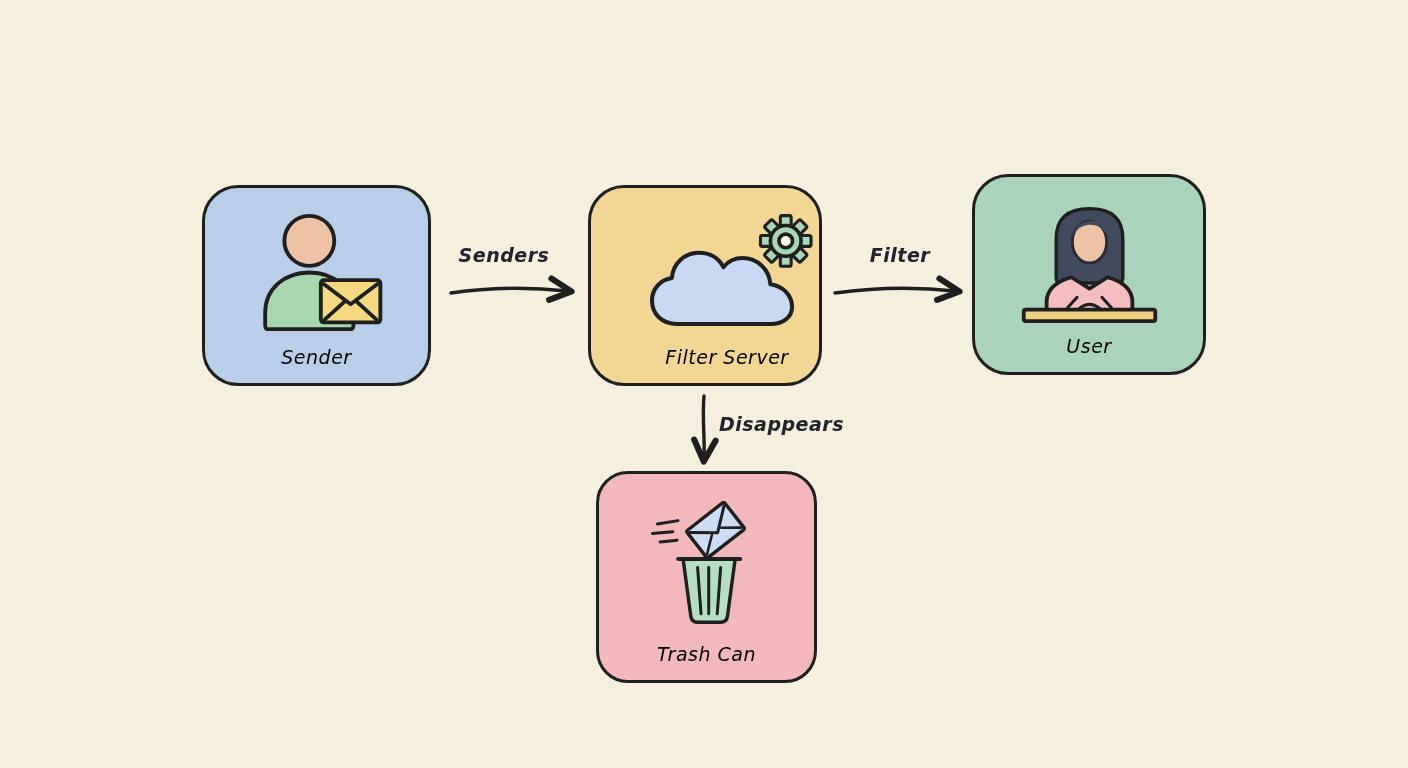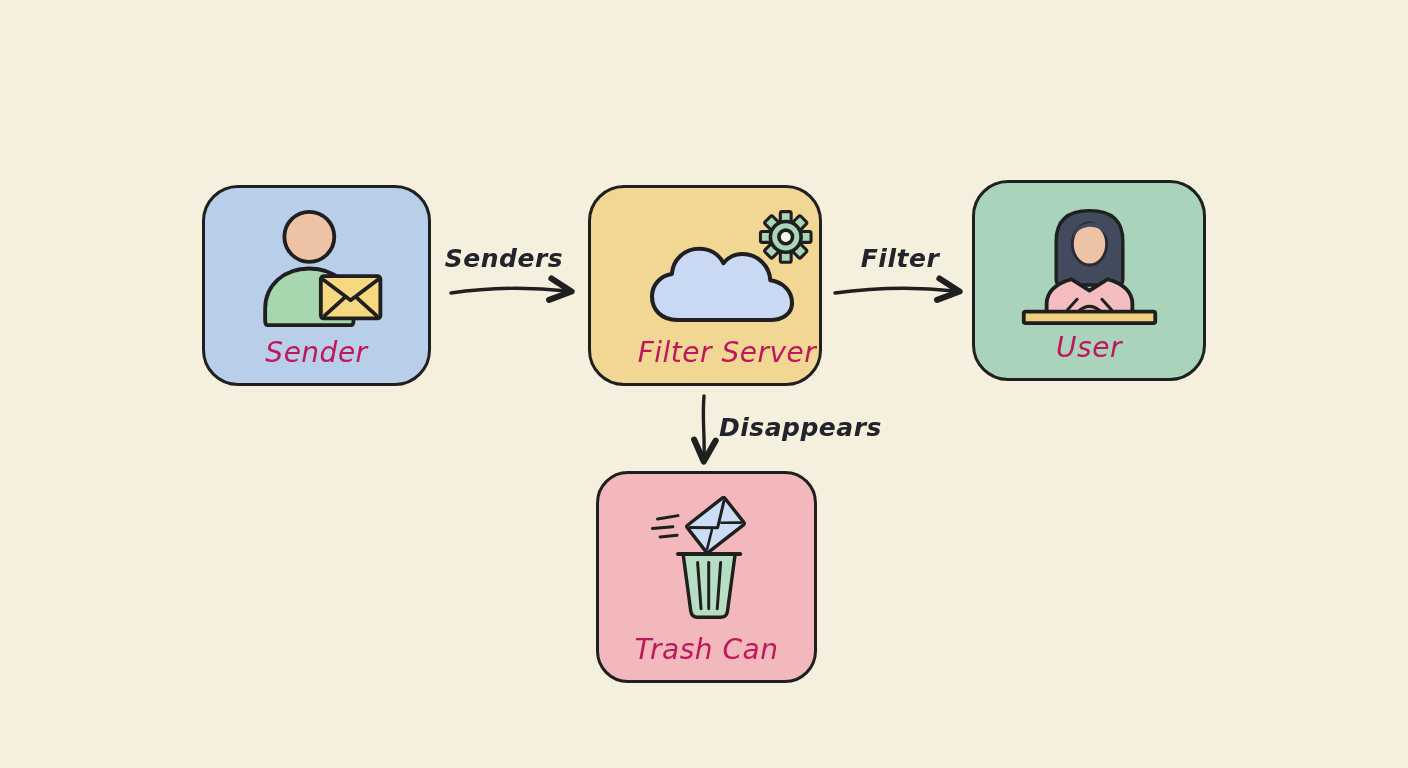--- a/index.html
+++ b/index.html
@@ -10,29 +10,29 @@
   }
   .canvas{position:relative;width:1408px;height:768px;background:#f5efdd;}
   .arrows{position:absolute;left:0;top:0;width:1408px;height:768px;pointer-events:none;}
   .node{
     position:absolute;box-sizing:border-box;
     border:3.5px solid #1f1f1f;border-radius:36px;
     display:flex;flex-direction:column;align-items:center;
   }
   .node-sender{left:202px;top:185px;width:229px;height:201px;}
   .node-filter{left:588px;top:185px;width:234px;height:201px;}
-  .node-user{left:972px;top:180px;width:234px;height:201px;}
+  .node-user{left:972px;top:174px;width:234px;height:201px;}
   .node-trash{left:596px;top:471px;width:221px;height:212px;border-radius:32px;}
   .icon-wrap{flex:1;display:flex;align-items:center;justify-content:center;padding-top:10px;}
   .node-label{
-    font-size:28px;font-style:italic;font-weight:500;color:#be185d;
+    font-size:19px;font-style:italic;font-weight:500;color:#000000;
     margin-bottom:16px;letter-spacing:0.5px;line-height:1;
   }
   .edge-label{
-    position:absolute;font-size:25px;font-style:italic;font-weight:600;
+    position:absolute;font-size:19px;font-style:italic;font-weight:600;
     color:#23232b;letter-spacing:0.5px;line-height:1;
   }
   .label-senders{left:437px;top:246px;width:134px;text-align:center;}
   .label-filter{left:840px;top:246px;width:120px;text-align:center;}
   .label-disappears{left:719px;top:415px;}
   svg .ln{stroke:#1f1f1f;fill:none;stroke-linecap:round;stroke-linejoin:round;}
 </style>
 </head>
 <body>
 

